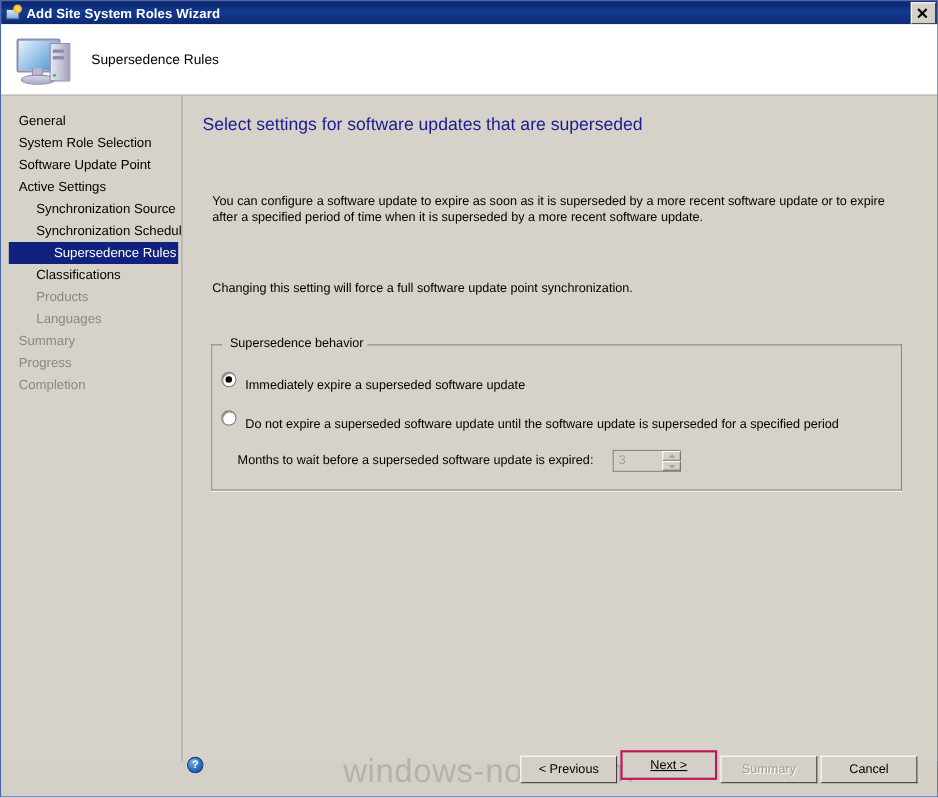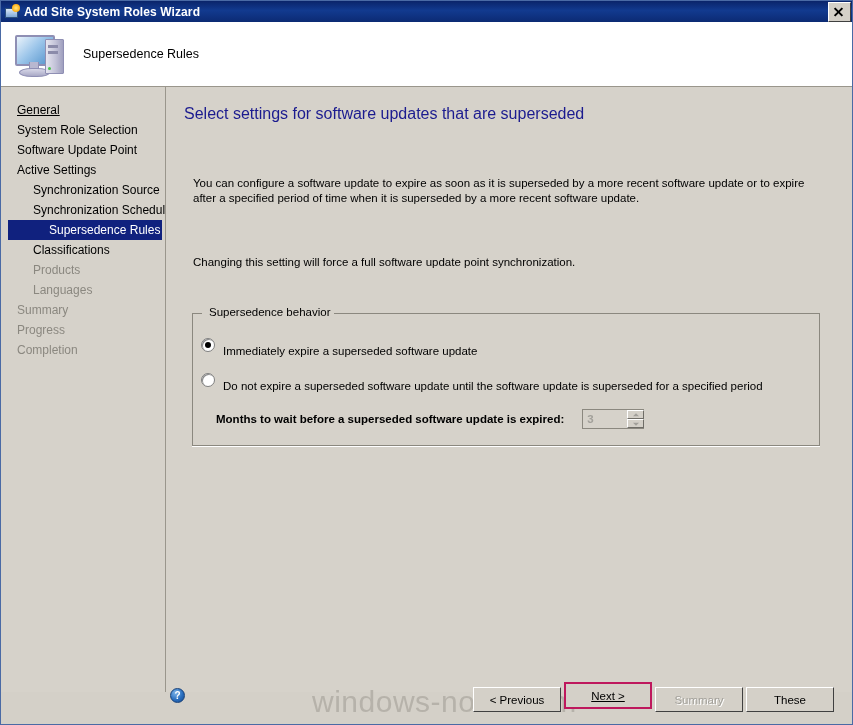--- a/index.html
+++ b/index.html
@@ -281,21 +281,20 @@
     white-space: nowrap;
     cursor: default;
     margin-top: 13px;
   }
 
   #months-row {
     position: absolute;
     left: 23px; top: 95px;
     display: flex;
     align-items: center;
-    font-weight: bold;
   }
   #months-label {
     font-size: 11.5px;
     color: #000000;
     white-space: nowrap;
   }
   #months-spinner {
     margin-left: 18px;
     display: flex;
     align-items: stretch;
@@ -438,21 +437,21 @@
       <div class="hi-tower"></div>
       <div class="hi-bay" style="top:16px;"></div>
       <div class="hi-bay" style="top:22px;"></div>
       <div class="hi-led"></div>
     </div>
     <div id="header-title">Supersedence Rules</div>
   </div>
 
   <div id="sidebar">
     <div id="nav-list">
-        <div class="nav-item pad0" style="position: absolute; top: 13px; left: 0px; right: 0px; text-decoration: underline;">General</div>
+        <div class="nav-item pad0" style="position: absolute; top: 13px; left: 0px; right: 0px;">General</div>
         <div class="nav-item pad0" style="position: absolute; top: 33px; left: 0px; right: 0px;">System Role Selection</div>
         <div class="nav-item indent1" style="position: absolute; top: 53px; left: 0px; right: 0px;">Software Update Point</div>
         <div class="nav-item indent1" style="position: absolute; top: 73px; left: 0px; right: 0px;">Active Settings</div>
         <div class="nav-item indent2" style="position: absolute; top: 93px; left: 0px; right: 0px;">Synchronization Source</div>
         <div class="nav-item indent2" style="position: absolute; top: 113px; left: 0px; right: 0px;">Synchronization Schedule</div>
         <div class="nav-item selected" style="position: absolute; top: 133px; left: 0px; right: 0px;">Supersedence Rules</div>
         <div class="nav-item indent2" style="position: absolute; top: 153px; left: 0px; right: 0px;">Classifications</div>
         <div class="nav-item indent2 dim" style="position: absolute; top: 173px; left: 0px; right: 0px;">Products</div>
         <div class="nav-item indent2 dim" style="position: absolute; top: 193px; left: 0px; right: 0px;">Languages</div>
         <div class="nav-item pad0 dim" style="position: absolute; top: 213px; left: 0px; right: 0px;">Summary</div>
@@ -502,16 +501,16 @@
 
   <div id="watermark">windows-noob.com</div>
 
   <div id="footer">
     <div id="help-icon">
       <span>?</span>
     </div>
     <button class="footer-btn" id="btn-previous">&lt; Previous</button>
     <button class="footer-btn default" id="btn-next">Next &gt;</button>
     <button class="footer-btn disabled" id="btn-summary">Summary</button>
-    <button class="footer-btn" id="btn-cancel">These</button>
+    <button class="footer-btn" id="btn-cancel">Cancel</button>
   </div>
 
 </div>
 
 </body></html>

